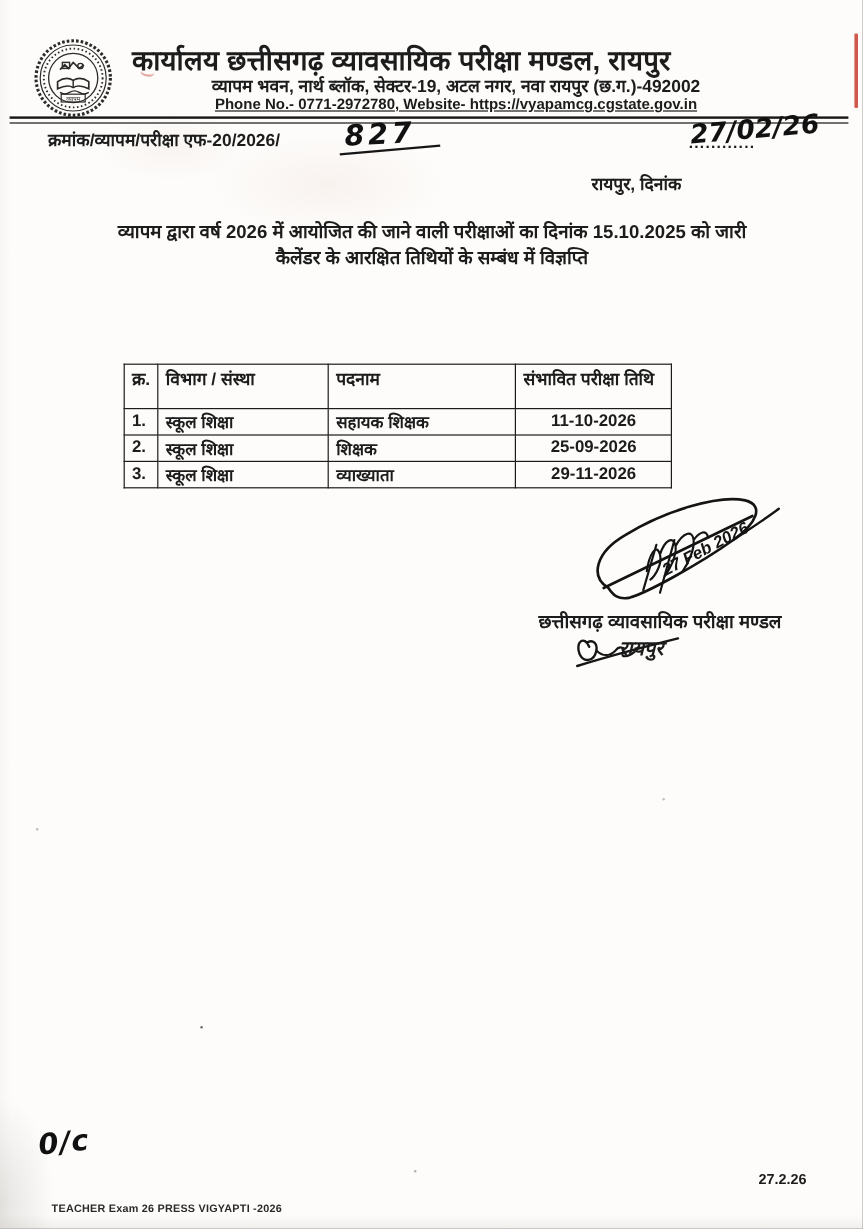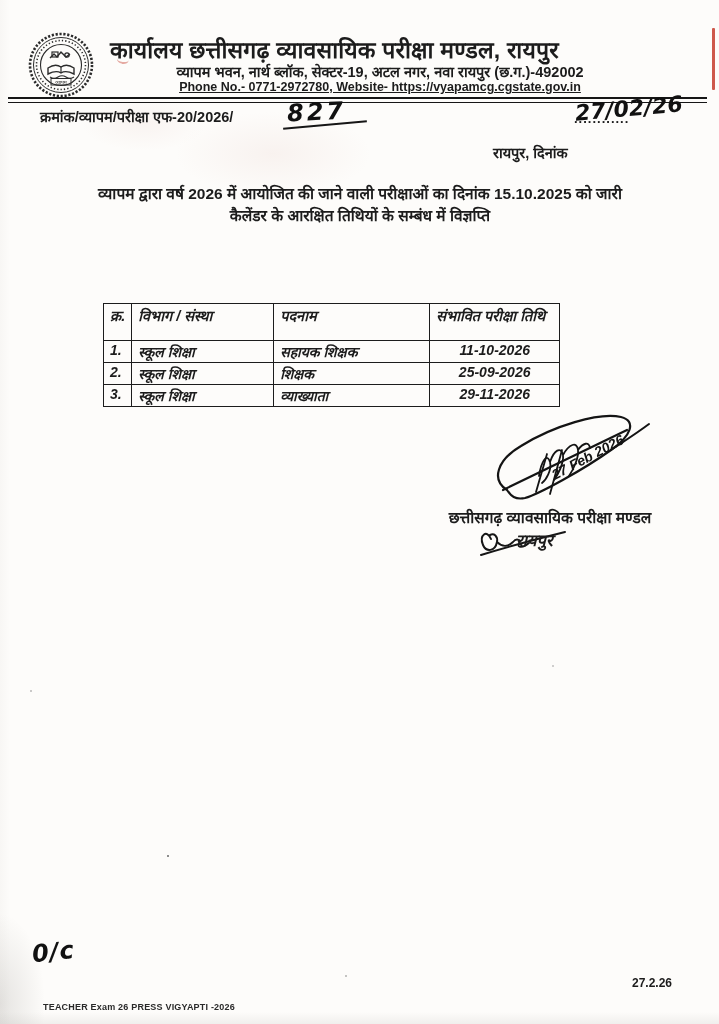--- a/index.html
+++ b/index.html
@@ -36,21 +36,21 @@
   .place-date{left:493px;top:102px;font-size:14.5px;font-weight:bold;margin-top:40px;}
   .date-dots{left:574px;top:111px;font-size:13px;font-weight:bold;letter-spacing:1px;}
   .date-hand{left:575px;top:96px;font-size:22px;font-weight:600;transform:rotate(-5deg);white-space:nowrap;}
 
   
   .subject{left:60px;top:183px;width:600px;text-align:center;font-size:15.5px;font-weight:bold;line-height:22px;}
 
   
   table.sched{position:absolute;left:103px;top:303px;border-collapse:collapse;table-layout:fixed;}
   table.sched th, table.sched td{
-    border:1.6px solid #1c1c1c;font-size:14px;padding:1px 6px;vertical-align:top;font-style:italic;
+    border:1.6px solid #1c1c1c;font-size:14px;padding:1px 6px;vertical-align:top;
   }
   table.sched th{text-align:left;font-weight:bold;height:34px;font-size:14.5px;}
   table.sched td{font-weight:600;height:16px;}
   .col-sno{width:24px;}
   .col-dept{width:142px;}
   .col-desig{width:156px;}
   .col-date{width:130px;}
   td.cdate, th.cdate{text-align:center;}
   th.cdate{text-align:left;}
 

